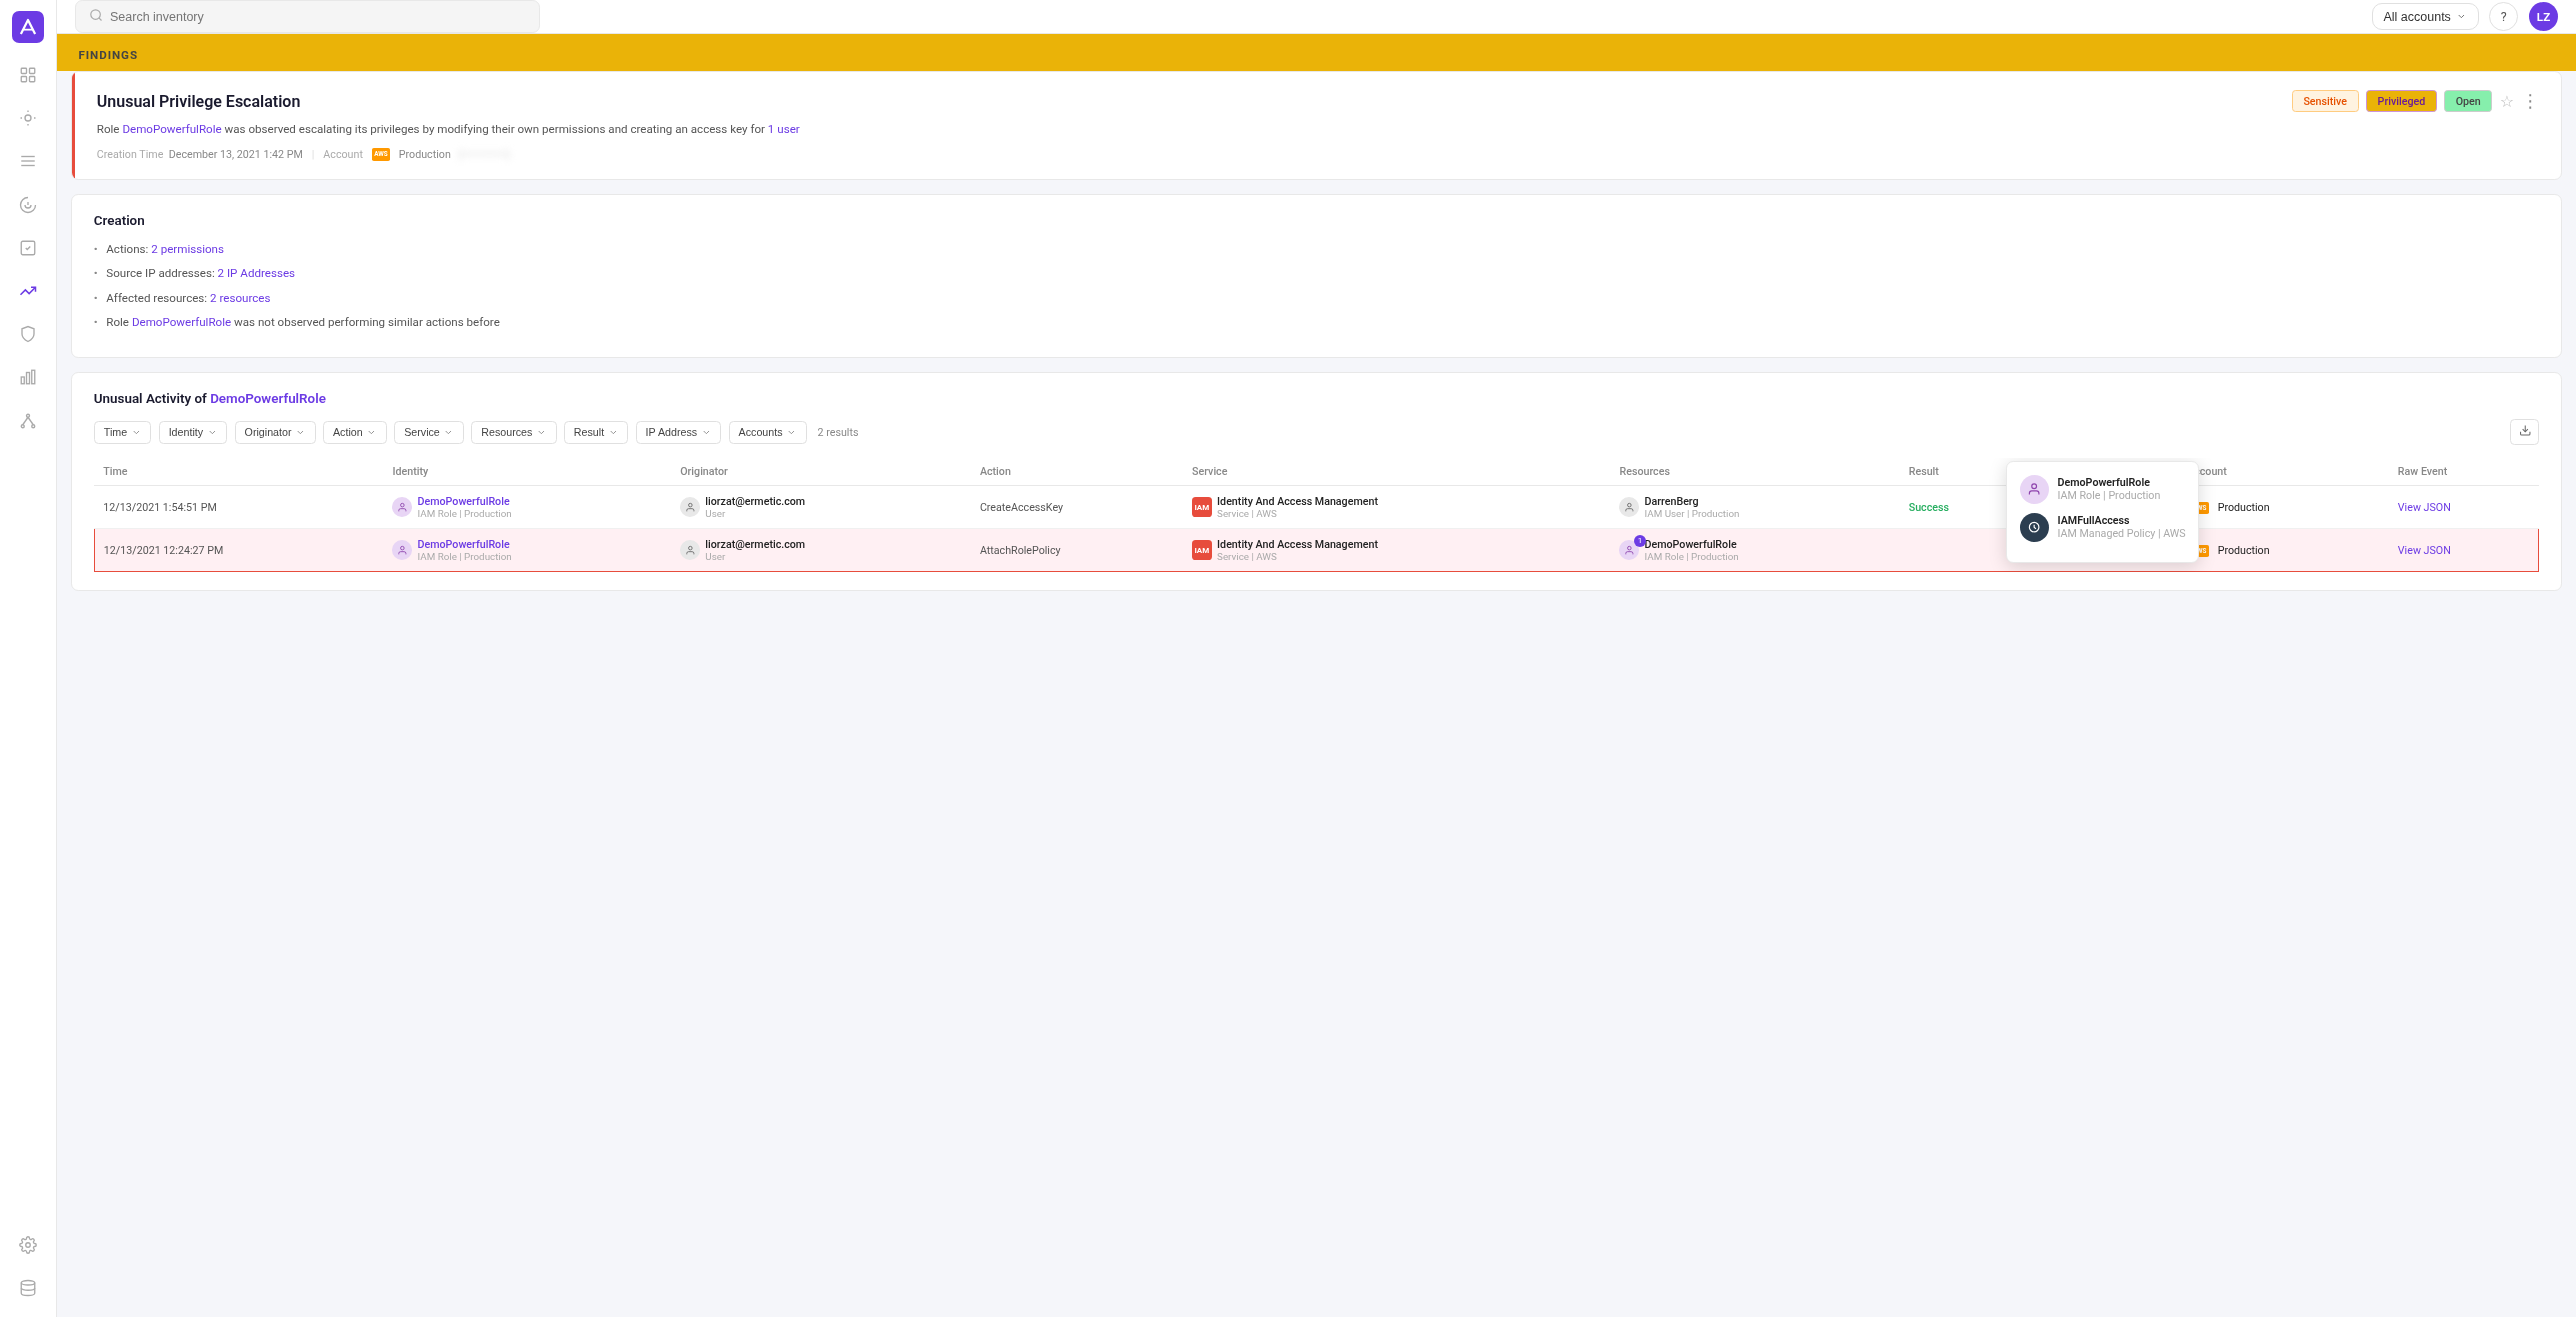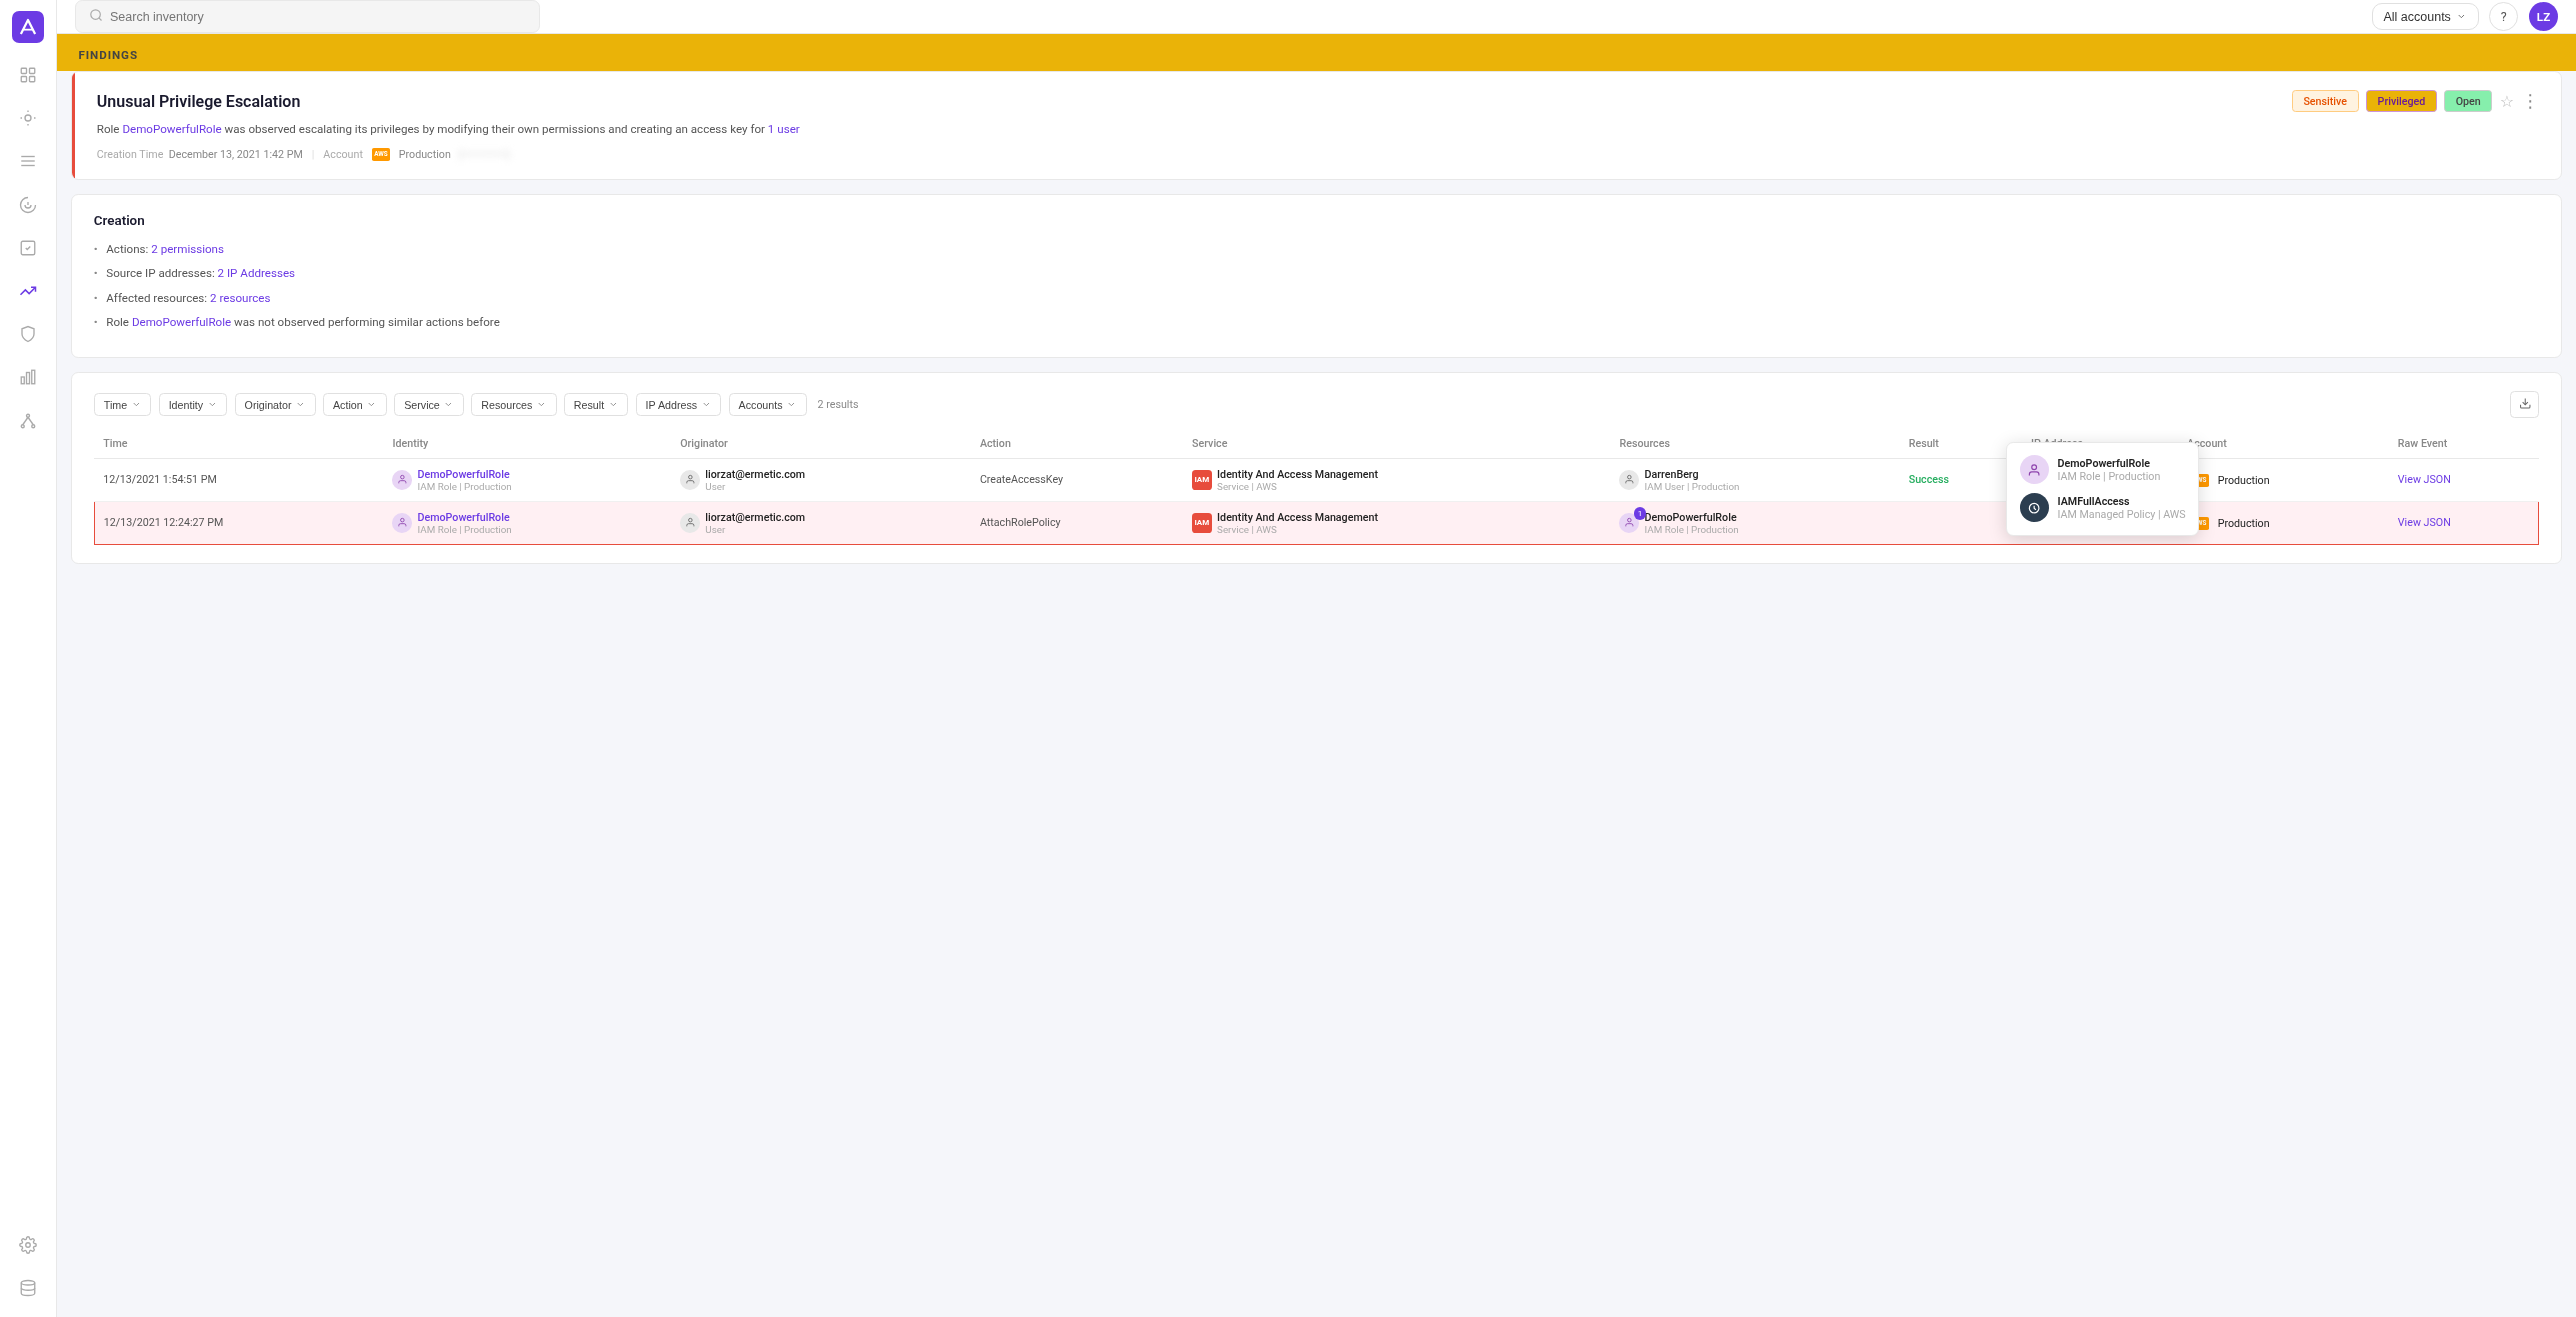--- a/index.html
+++ b/index.html
@@ -58,21 +58,21 @@
     tbody td { padding: 9px; vertical-align: middle; }
     .iam-role-badge { display: inline-flex; align-items: center; gap: 5.4px; }
     .role-icon { width: 19.7px; height: 19.7px; border-radius: 50%; background: #e8d5f5; display: flex; align-items: center; justify-content: center; }
     .user-icon { width: 19.7px; height: 19.7px; border-radius: 50%; background: #e8e8e8; display: flex; align-items: center; justify-content: center; }
     .service-icon { width: 19.7px; height: 19.7px; border-radius: 3.6px; background: #e74c3c; display: flex; align-items: center; justify-content: center; font-size: 8px; color: #fff; font-weight: 700; }
     .identity-sub { font-size: 9.8px; color: #aaa; }
     .link { color: #6c3be4; text-decoration: none; cursor: pointer; }
     .result-success { color: #27ae60; font-weight: 500; }
     .popup-tooltip { position: absolute; background: #fff; border-radius: 7.2px; box-shadow: 0 3.6px 18px rgba(0,0,0,0.15); padding: 12.5px; min-width: 179px; z-index: 100; border: 0.9px solid #e8e8e8; }
     .popup-item { display: flex; align-items: center; gap: 9px; margin-bottom: 9px; }
-    .popup-item:last-child { margin-bottom: 0; }
+    .popup-item:last-child { margin-bottom: 8px; }
     .popup-icon-role { width: 29px; height: 29px; border-radius: 50%; background: #e8d5f5; display: flex; align-items: center; justify-content: center; }
     .popup-icon-policy { width: 29px; height: 29px; border-radius: 50%; background: #2c3e50; display: flex; align-items: center; justify-content: center; }
     .popup-text { font-size: 10.7px; }
     .popup-text .popup-name { font-weight: 600; color: #222; }
     .popup-text .popup-sub { color: #aaa; }
     .table-relative { position: relative; }
     .blurred { filter: blur(3.6px); color: #ccc; }
   </style>
 </head>
 <body>
@@ -236,20 +236,23 @@
           <li>
             <span>Affected resources: </span><a class="link">2 resources</a>
           </li>
           <li>
             <span>Role </span><a class="link">DemoPowerfulRole</a><span> was not observed performing similar actions before</span>
           </li>
         </ul>
       </div>
 
       <div class="activity-section">
+        <div class="activity-title">
+          <span>Unusual Activity of </span><a class="link">DemoPowerfulRole</a>
+        </div>
         <div class="filter-row">
           <button class="filter-btn">Time <svg viewBox="0 0 24 24" fill="none" stroke="#888" stroke-width="2">
                 <polyline points="6 9 12 15 18 9"></polyline>
               </svg></button>
           <button class="filter-btn">Identity <svg viewBox="0 0 24 24" fill="none" stroke="#888" stroke-width="2">
                 <polyline points="6 9 12 15 18 9"></polyline>
               </svg></button>
           <button class="filter-btn">Originator <svg viewBox="0 0 24 24" fill="none" stroke="#888" stroke-width="2">
                 <polyline points="6 9 12 15 18 9"></polyline>
               </svg></button>

